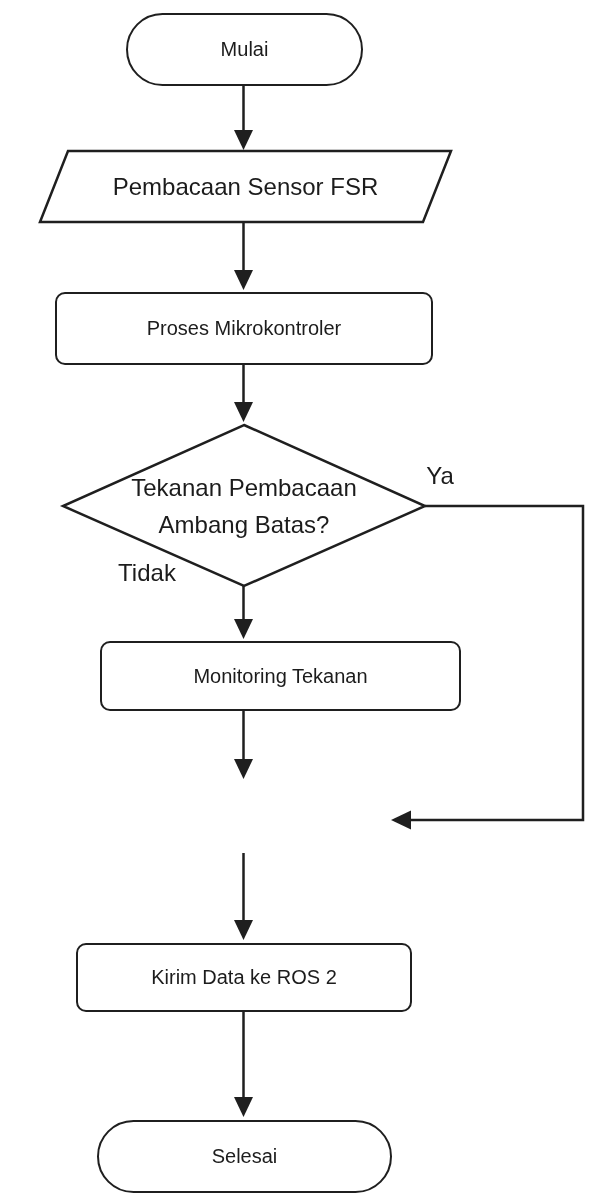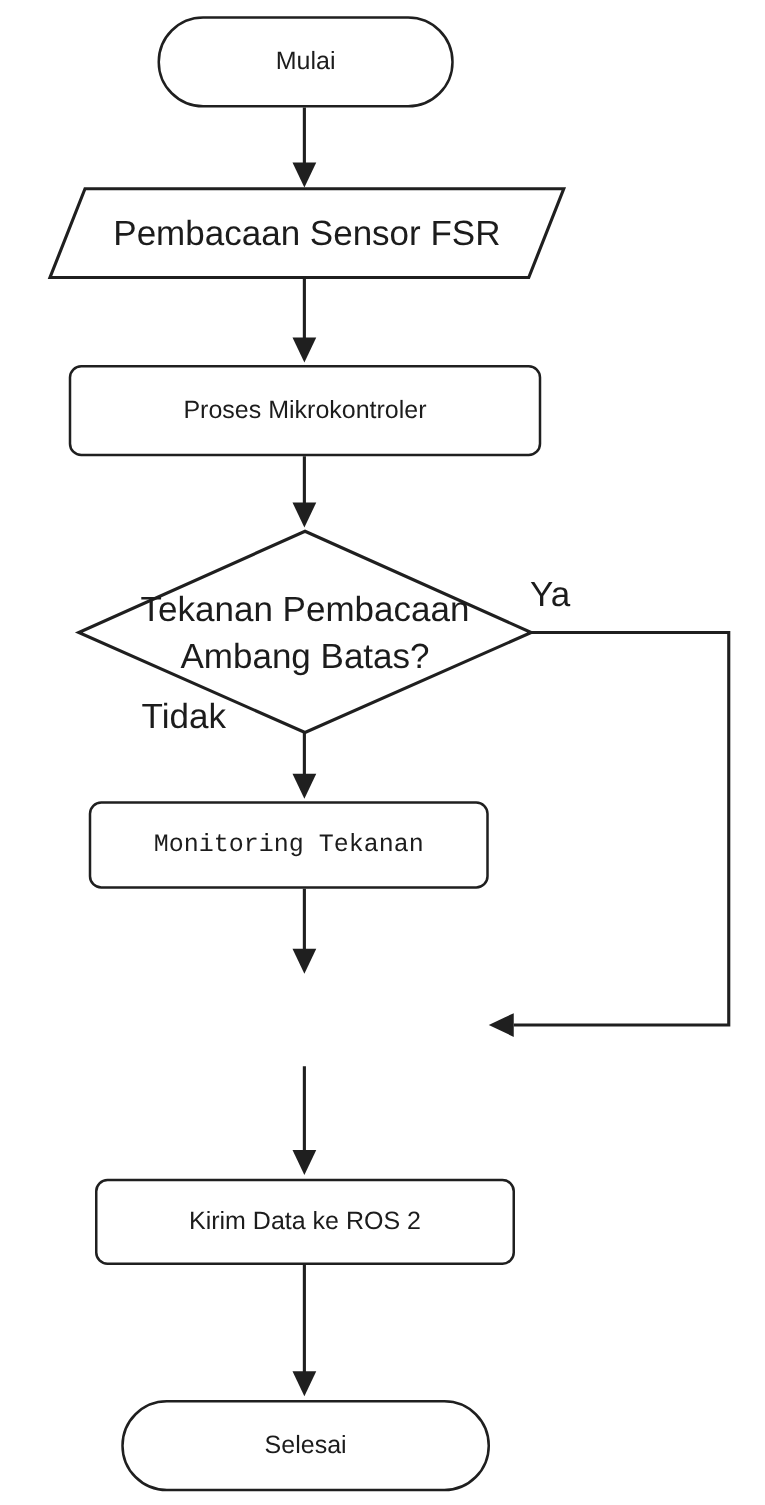--- a/index.html
+++ b/index.html
@@ -29,28 +29,28 @@
     line-height:1.25;
     white-space:nowrap;
   }
   .terminator{border-radius:37px;}
   .process{border-radius:10px;}
   .overlay-label{
     position:absolute;
     display:flex;align-items:center;justify-content:center;
     flex-direction:column;
     text-align:center;
-    font-size:28px;
+    font-size:24px;
     line-height:37px;
     pointer-events:none;
   }
   
   #n-start   {left:126px;top:13px;  width:237px;height:73px;}
   #n-process {left:55px; top:292px; width:378px;height:73px;}
-  #n-monitor {left:71px; top:641px; width:320px;height:70px;font-family:Liberation Mono, monospace;}
+  #n-monitor {left:100px; top:641px; width:361px;height:70px;}
   #n-buzzer  {left:100px;top:782px; width:288px;height:71px;}
   #n-send    {left:76px; top:943px; width:336px;height:69px;}
   #n-end     {left:97px; top:1120px;width:295px;height:73px;}
   #l-input   {left:40px; top:151px; width:411px;height:71px;}
   #l-decision{left:63px; top:425px; width:362px;height:161px;}
   #l-yes     {left:410px;top:460px; width:60px; height:30px;}
   #l-no      {left:111px;top:557px; width:72px; height:30px;}
   .shape{fill:var(--fill);stroke:var(--stroke);stroke-width:2.5;}
   .edge{fill:none;stroke:var(--stroke);stroke-width:2.5;}
   .head{fill:var(--stroke);stroke:none;}

